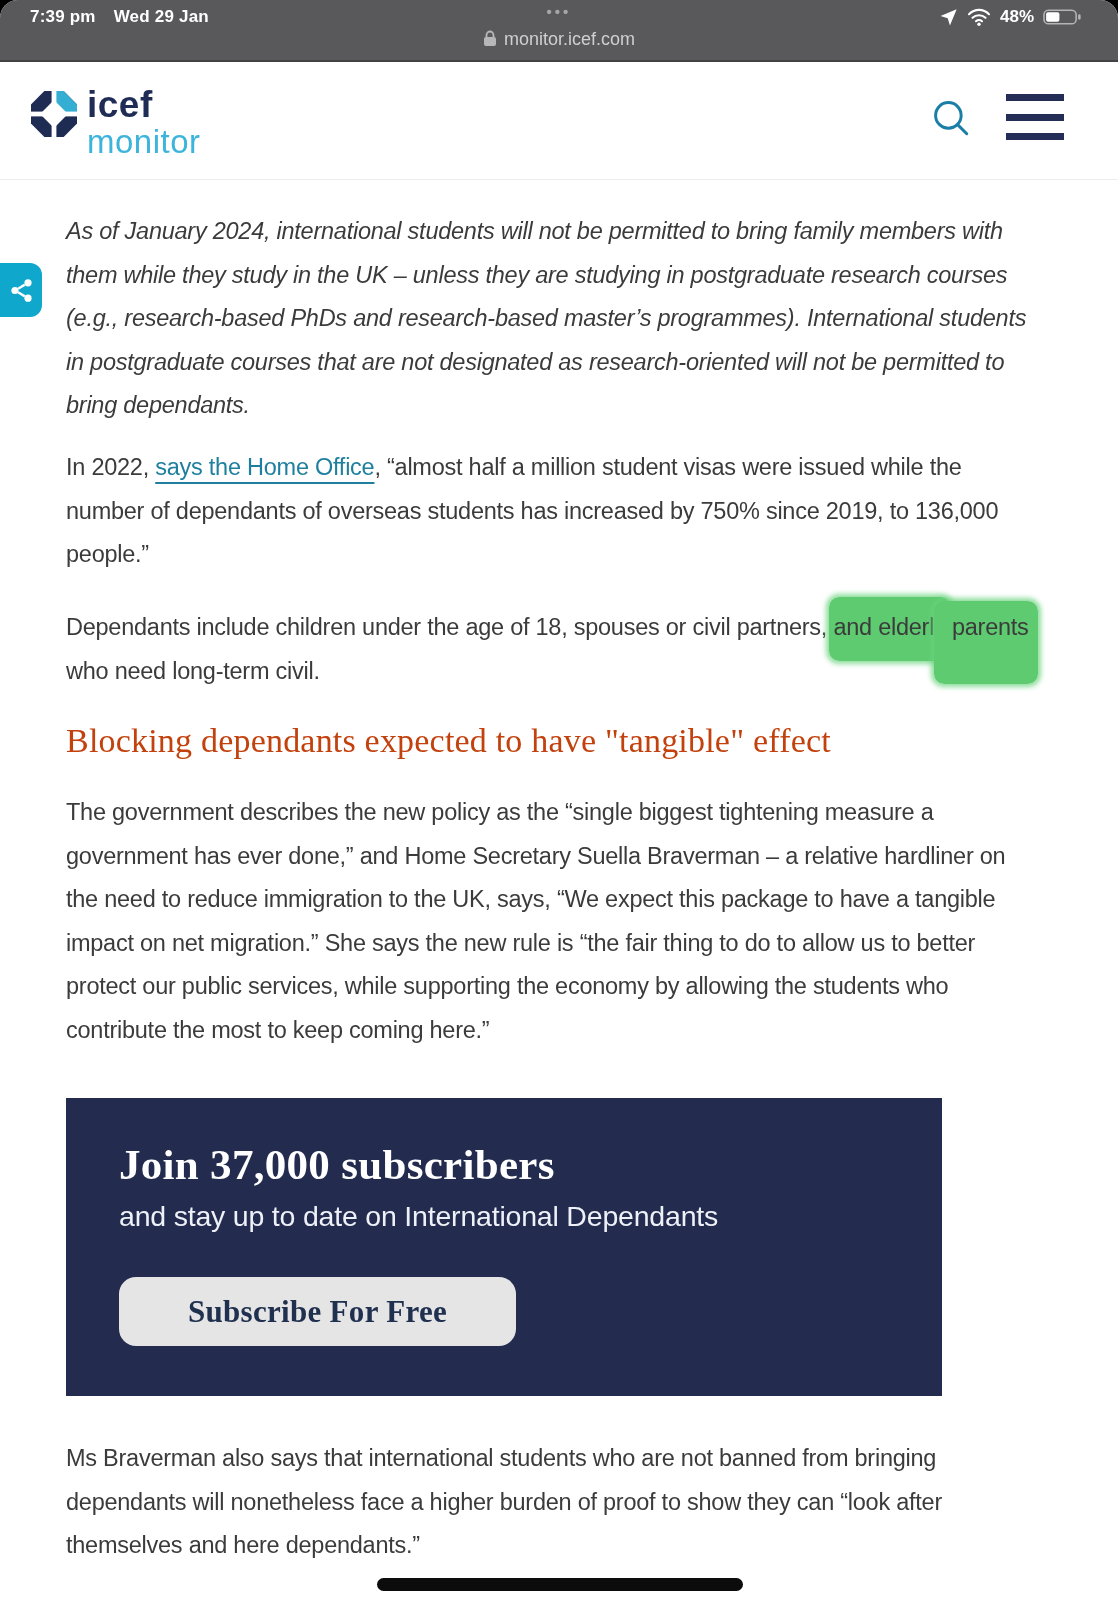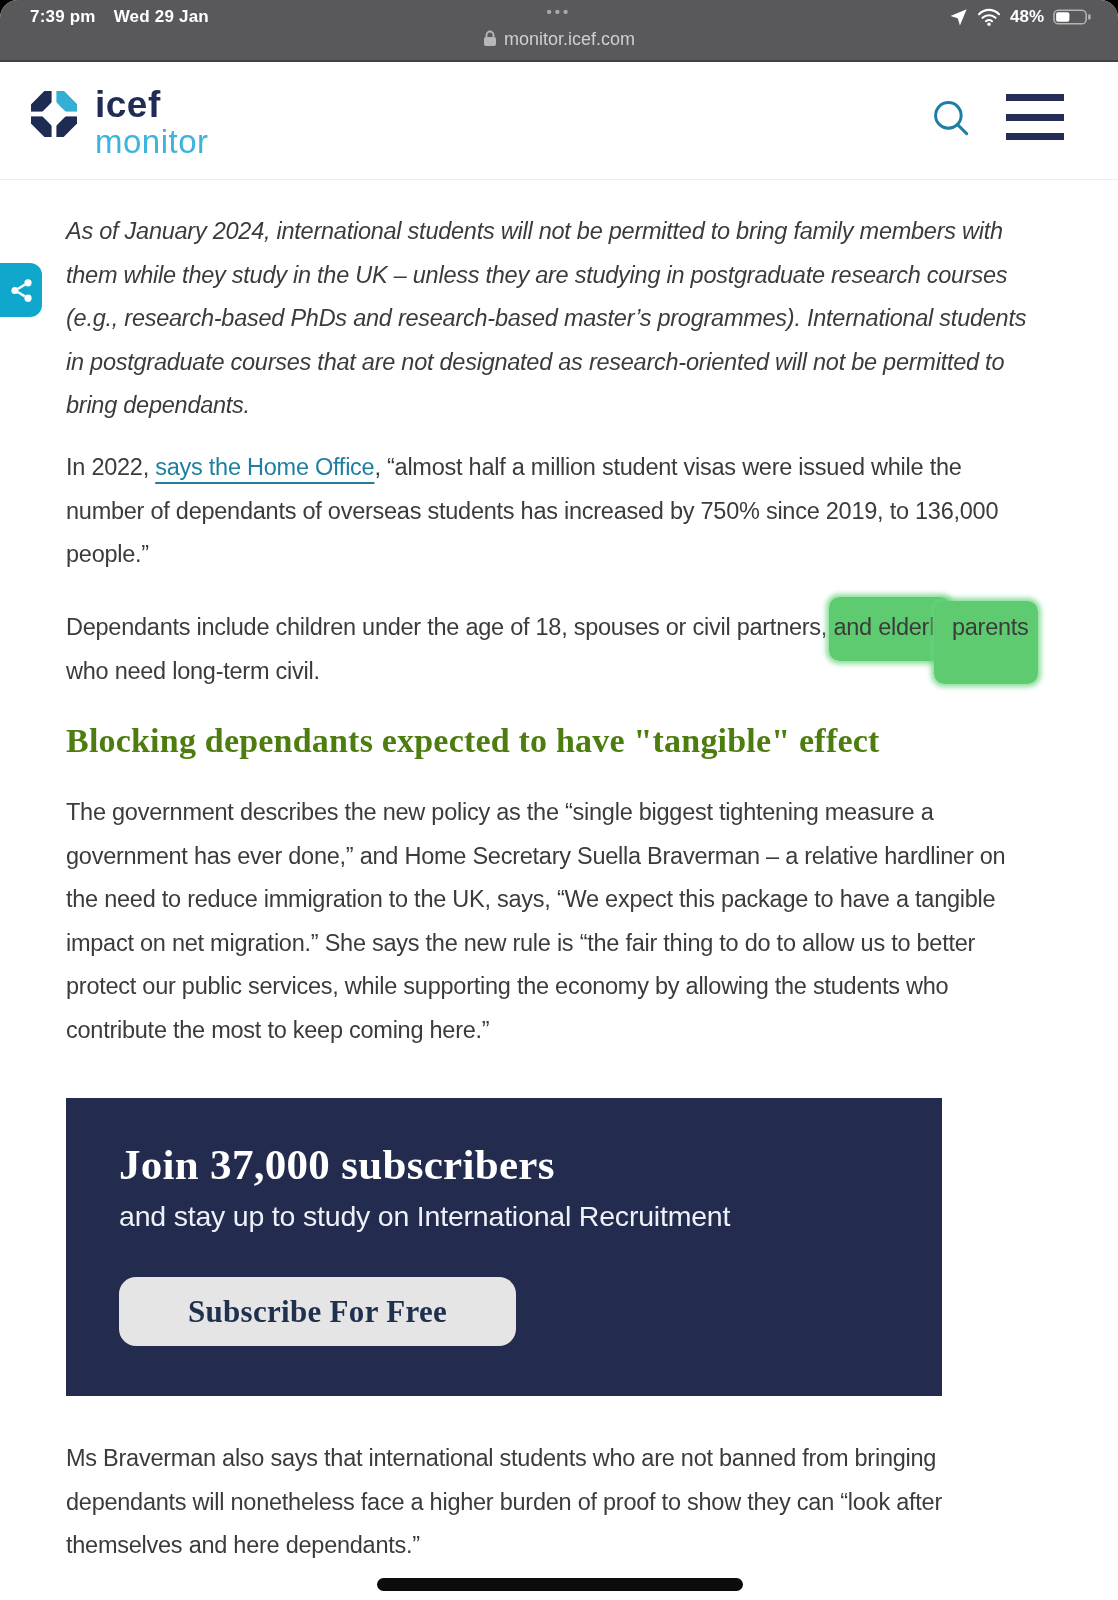--- a/index.html
+++ b/index.html
@@ -22,30 +22,30 @@
   .sb-dots {
     position:absolute; left:50%; top:3px; transform:translateX(-50%);
     color:#a6a6a9; font-size:15px; letter-spacing:3px; font-weight:700;
   }
   .sb-url-row {
     position:absolute; top:29px; left:0; width:100%; text-align:center;
     font-size:18px; color:#cfcfd2;
   }
   .sb-url-row svg { vertical-align:-2px; margin-right:7px; }
   .sb-right {
-    position:absolute; right:26px; top:7px; display:flex; align-items:center;
+    position:absolute; right:36px; top:7px; display:flex; align-items:center;
     gap:9px; font-size:17px; font-weight:600;
   }
 
   
   .site-header {
     position:absolute; top:62px; left:0; width:100%; height:118px;
     background:#fff; border-bottom:1px solid #ededee;
   }
-  .logo { position:absolute; left:30px; top:24px; display:flex; gap:17px; cursor:pointer; }
+  .logo { position:absolute; left:30px; top:24px; display:flex; gap:9px; cursor:pointer; }
   .logo-mark { width:48px; height:48px; margin-top:4px; }
   .logo-text { line-height:1; }
   .logo-line1 { font-size:37px; font-weight:700; color:#1f2c55; letter-spacing:0.5px; }
   .logo-line2 { font-size:33px; font-weight:400; color:#3cb4dc; margin-top:2px; letter-spacing:0.5px; }
   .search-btn { position:absolute; left:928px; top:34px; width:46px; height:46px;
     background:none; border:none; cursor:pointer; }
   .menu-btn { position:absolute; left:1006px; top:32px; width:58px; height:46px;
     background:none; border:none; cursor:pointer; display:flex; flex-direction:column;
     justify-content:space-between; padding:0; }
   .menu-btn span { display:block; width:58px; height:7px; background:#232d55; }
@@ -58,22 +58,22 @@
   }
 
   
   .article p, .article h2 { position:absolute; left:66px; width:964px; }
   .article p {
     font-size:23.5px; line-height:43.5px; color:#3b3b3b; letter-spacing:-0.25px;
   }
   .p1 { top:210px;font-style:italic; } .p2 { top:446px; } .p3 { top:606px; }
   .p4 { top:791px; } .p5 { top:1437px; }
   .article h2 {
-    top:722px; font-family:"Liberation Serif", serif; font-weight:700;
-    font-size:34px; color:#4d7c0f; letter-spacing:0.2px;
+    top:722px; font-family:"Liberation Serif", serif; font-weight:400;
+    font-size:34px; color:#c2410c; letter-spacing:0.2px;
   }
   .textlink {
     color:#1e7f9f; cursor:pointer; text-decoration:underline;
     text-decoration-thickness:2px; text-underline-offset:7px;
   }
   .hl {
     background:#5ecb70; border-radius:10px;
     box-shadow:0 0 5px 3px rgba(105,211,125,0.75);
     -webkit-box-decoration-break:clone; box-decoration-break:clone;
   }
@@ -191,21 +191,21 @@
     <p class="p2"><span>In 2022, </span><span class="textlink">says the Home Office</span><span>, “almost half a million student visas were issued while the number of dependants of overseas students has increased by 750% since 2019, to 136,000 people.”</span></p>
 
     <p class="p3"><span>Dependants include children under the age of 18, spouses or civil partners, </span><span class="hl hl-1">and elderly</span><span> </span><span class="hl hl-2">parents</span><span> who need long-term civil.</span></p>
 
     <h2>Blocking dependants expected to have "tangible" effect</h2>
 
     <p class="p4">The government describes the new policy as the “single biggest tightening measure a government has ever done,” and Home Secretary Suella Braverman – a relative hardliner on the need to reduce immigration to the UK, says, “We expect this package to have a tangible impact on net migration.” She says the new rule is “the fair thing to do to allow us to better protect our public services, while supporting the economy by allowing the students who contribute the most to keep coming here.”</p>
 
     <div class="banner">
       <div class="banner-title">Join 37,000 subscribers</div>
-      <div class="banner-subtitle">and stay up to study on International Recruitment</div>
+      <div class="banner-subtitle">and stay up to date on International Dependants</div>
       <button class="banner-btn">Subscribe For Free</button>
     </div>
 
     <p class="p5">Ms Braverman also says that international students who are not banned from bringing dependants will nonetheless face a higher burden of proof to show they can “look after themselves and here dependants.”</p>
   </div>
 
   <div class="home-indicator"></div>
 
 </div>
 

